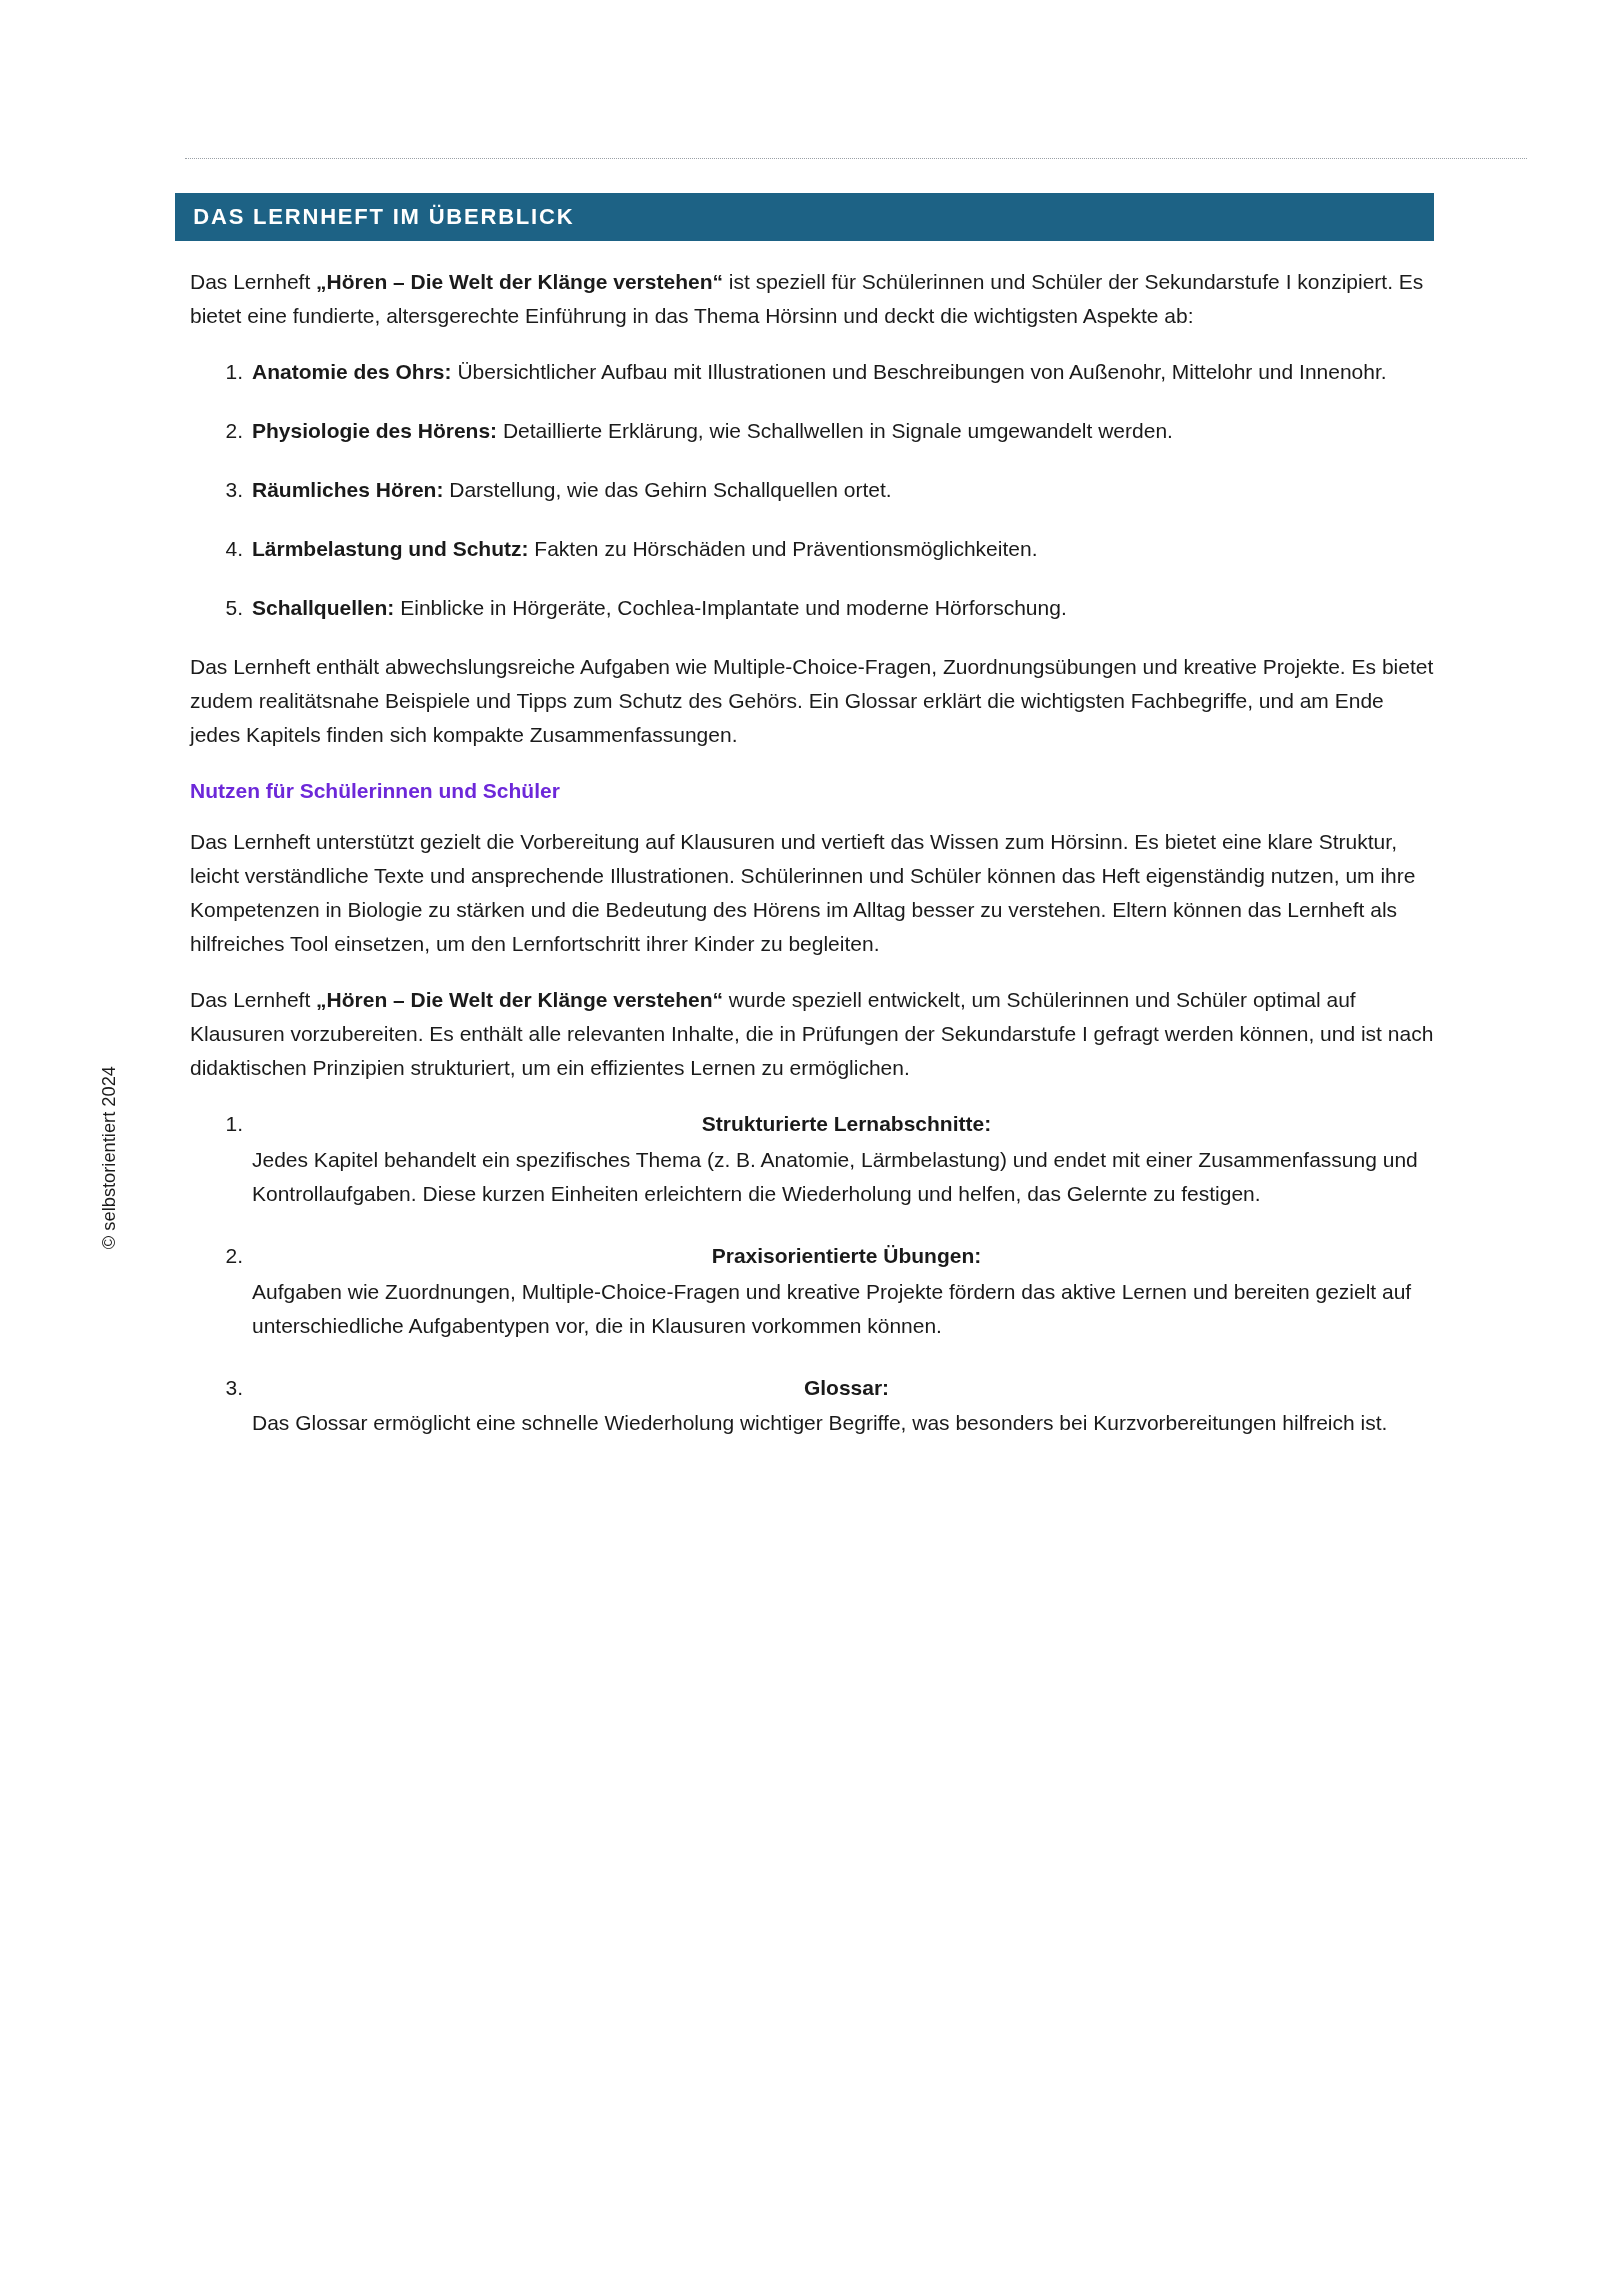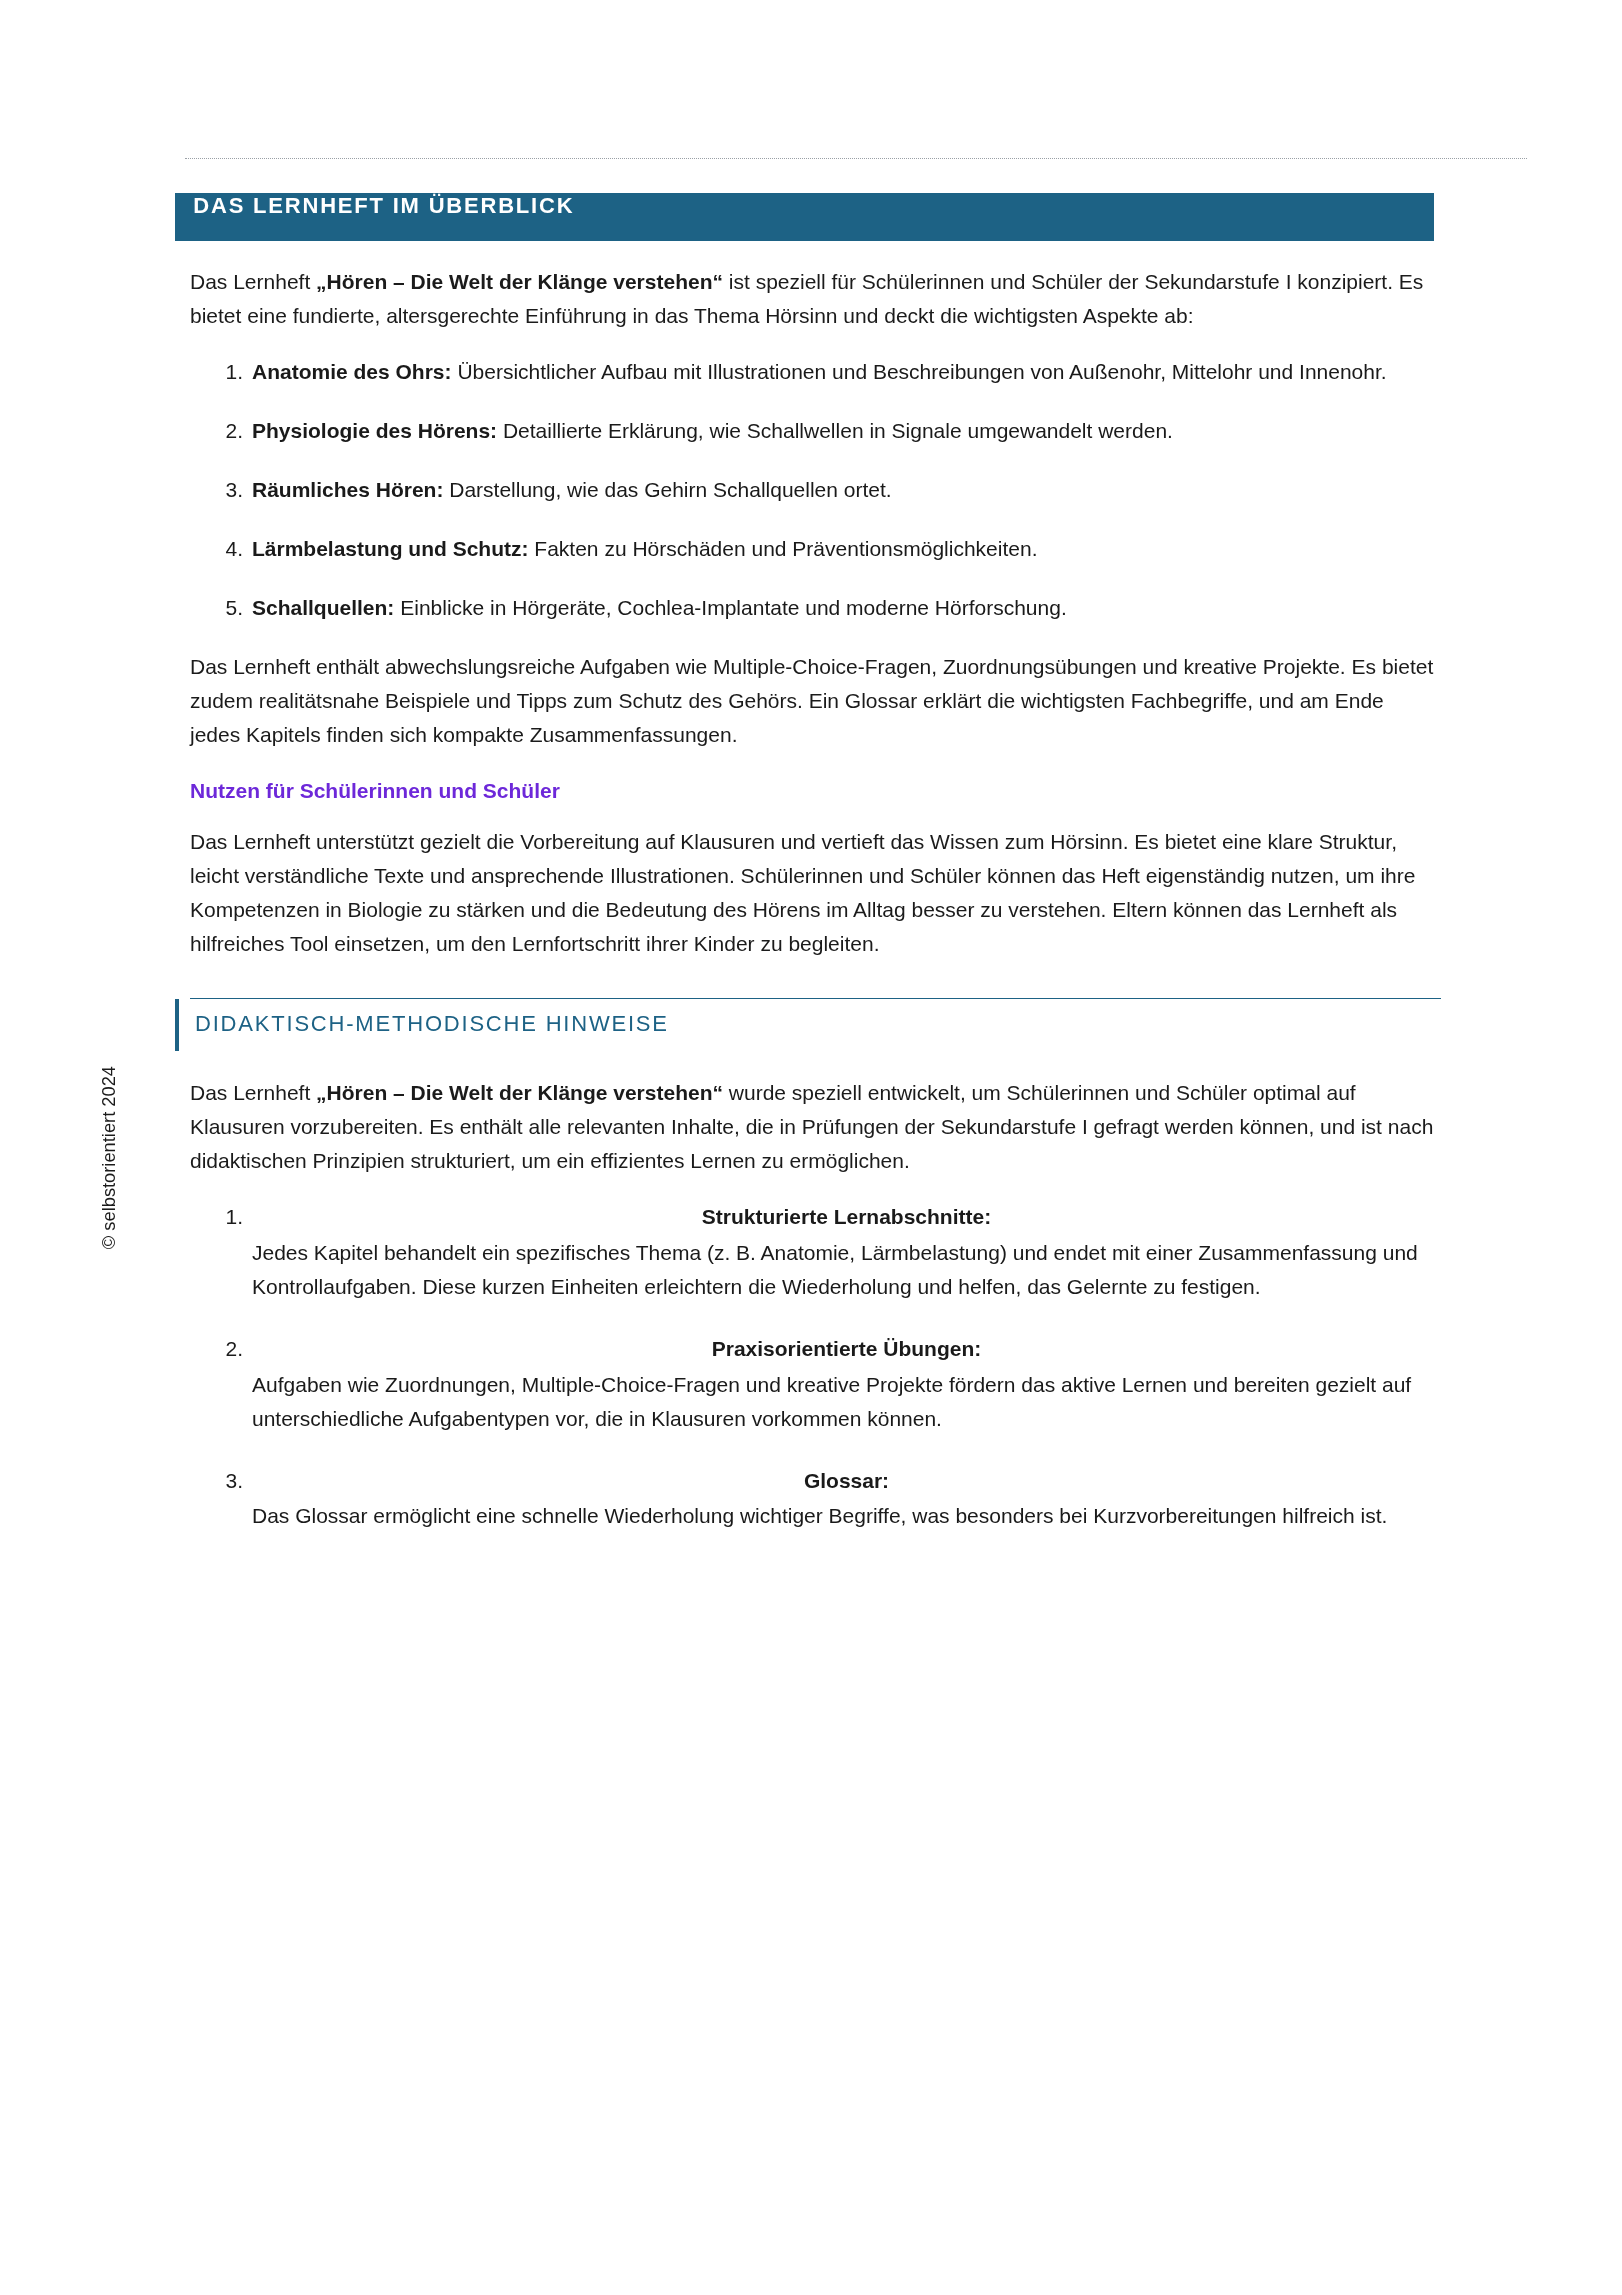--- a/index.html
+++ b/index.html
@@ -43,20 +43,21 @@
 
   
   .section-bar {
     position: absolute;
     left: 175px;
     top: 193px;
     width: 1259px;
     height: 48px;
     background: #1d6285;
     display: flex;
+    align-items: center;
   }
   .section-bar .title {
     color: #ffffff;
     font-size: 22px;
     font-weight: bold;
     letter-spacing: 1.8px;
     padding-left: 18.3px;
   }
 
   
@@ -183,24 +184,20 @@
         <span class="marker">5.</span><span class="b">Schallquellen:</span><span> Einblicke in Hörgeräte, Cochlea-Implantate und moderne Hörforschung.</span>
       </li>
     </ol>
 
     <p class="para">Das Lernheft enthält abwechslungsreiche Aufgaben wie Multiple-Choice-Fragen, Zuordnungsübungen und kreative Projekte. Es bietet zudem realitätsnahe Beispiele und Tipps zum Schutz des Gehörs. Ein Glossar erklärt die wichtigsten Fachbegriffe, und am Ende jedes Kapitels finden sich kompakte Zusammenfassungen.</p>
 
     <h3 class="subhead">Nutzen für Schülerinnen und Schüler</h3>
 
     <p class="para">Das Lernheft unterstützt gezielt die Vorbereitung auf Klausuren und vertieft das Wissen zum Hörsinn. Es bietet eine klare Struktur, leicht verständliche Texte und ansprechende Illustrationen. Schülerinnen und Schüler können das Heft eigenständig nutzen, um ihre Kompetenzen in Biologie zu stärken und die Bedeutung des Hörens im Alltag besser zu verstehen. Eltern können das Lernheft als hilfreiches Tool einsetzen, um den Lernfortschritt ihrer Kinder zu begleiten.</p>
 
-    <div class="section-head2">
-      <span class="bar"></span>
-      <span class="title2">DIDAKTISCH-METHODISCHE HINWEISE</span>
-    </div>
 
     <p class="para"><span>Das Lernheft </span><span class="b">„Hören – Die Welt der Klänge verstehen“</span><span> wurde speziell entwickelt, um Schülerinnen und Schüler optimal auf Klausuren vorzubereiten. Es enthält alle relevanten Inhalte, die in Prüfungen der Sekundarstufe I gefragt werden können, und ist nach didaktischen Prinzipien strukturiert, um ein effizientes Lernen zu ermöglichen.</span></p>
 
     <ol class="numlist block">
       <li>
         <span class="marker">1.</span><span class="lead">Strukturierte Lernabschnitte:</span><span>Jedes Kapitel behandelt ein spezifisches Thema (z. B. Anatomie, Lärmbelastung) und endet mit einer Zusammenfassung und Kontrollaufgaben. Diese kurzen Einheiten erleichtern die Wiederholung und helfen, das Gelernte zu festigen.</span>
       </li>
       <li>
         <span class="marker">2.</span><span class="lead">Praxisorientierte Übungen:</span><span>Aufgaben wie Zuordnungen, Multiple-Choice-Fragen und kreative Projekte fördern das aktive Lernen und bereiten gezielt auf unterschiedliche Aufgabentypen vor, die in Klausuren vorkommen können.</span>
       </li>

